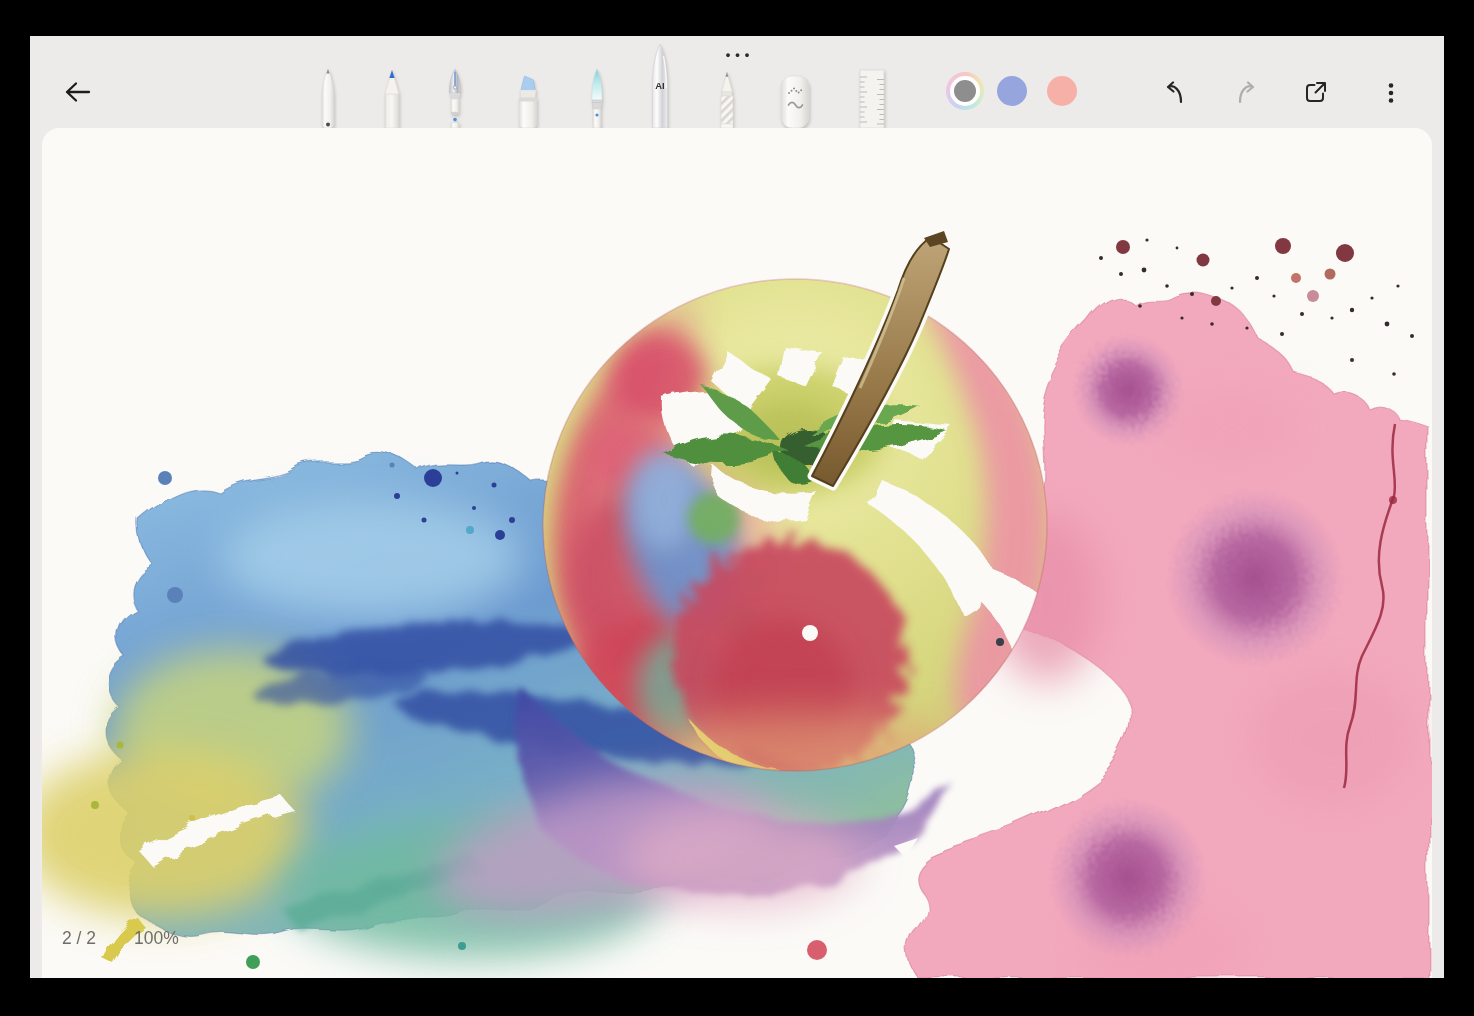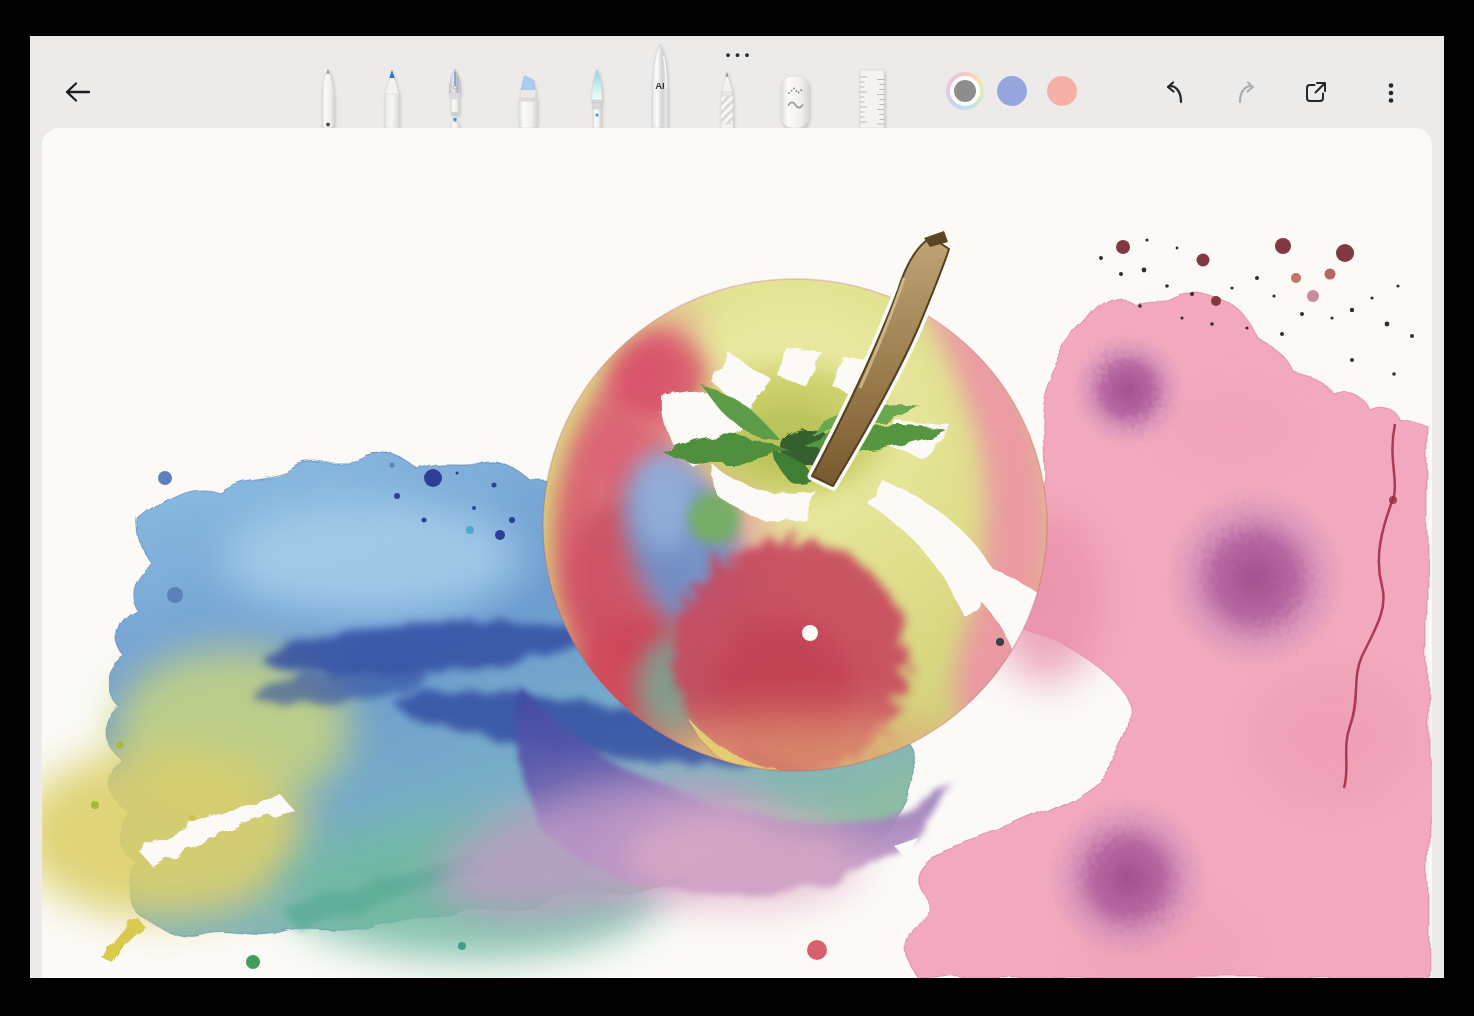--- a/index.html
+++ b/index.html
@@ -397,14 +397,18 @@
           <path d="M770,348 C800,292 836,216 856,162 C864,136 875,118 889,109 L907,121 C901,140 891,164 877,198 C853,254 815,318 791,358 Z" fill="#fbfaf7" stroke="#fbfaf7" stroke-width="9" stroke-linejoin="round"></path>
           <path d="M770,348 C800,292 836,216 856,162 C864,136 875,118 889,109 L907,121 C901,140 891,164 877,198 C853,254 815,318 791,358 Z" fill="url(#aStem)" stroke="#54401e" stroke-width="2" stroke-linejoin="round"></path>
           <path d="M882,110 L902,103 L906,114 L888,119 Z" fill="#5c4522"></path>
           <path d="M862,150 C852,180 836,220 818,260" fill="none" stroke="#d9c79b" stroke-width="3" opacity=".7"></path>
         </g>
       </g>
 
       <circle cx="958" cy="514" r="4" fill="#3a3f4a"></circle>
     </svg>
 
+    <div class="status" style="color: rgb(110, 110, 110);">
+      <span class="page">2 / 2</span>
+      <span class="zoom">100%</span>
+    </div>
   </div>
 </div>
 
 </body></html>

